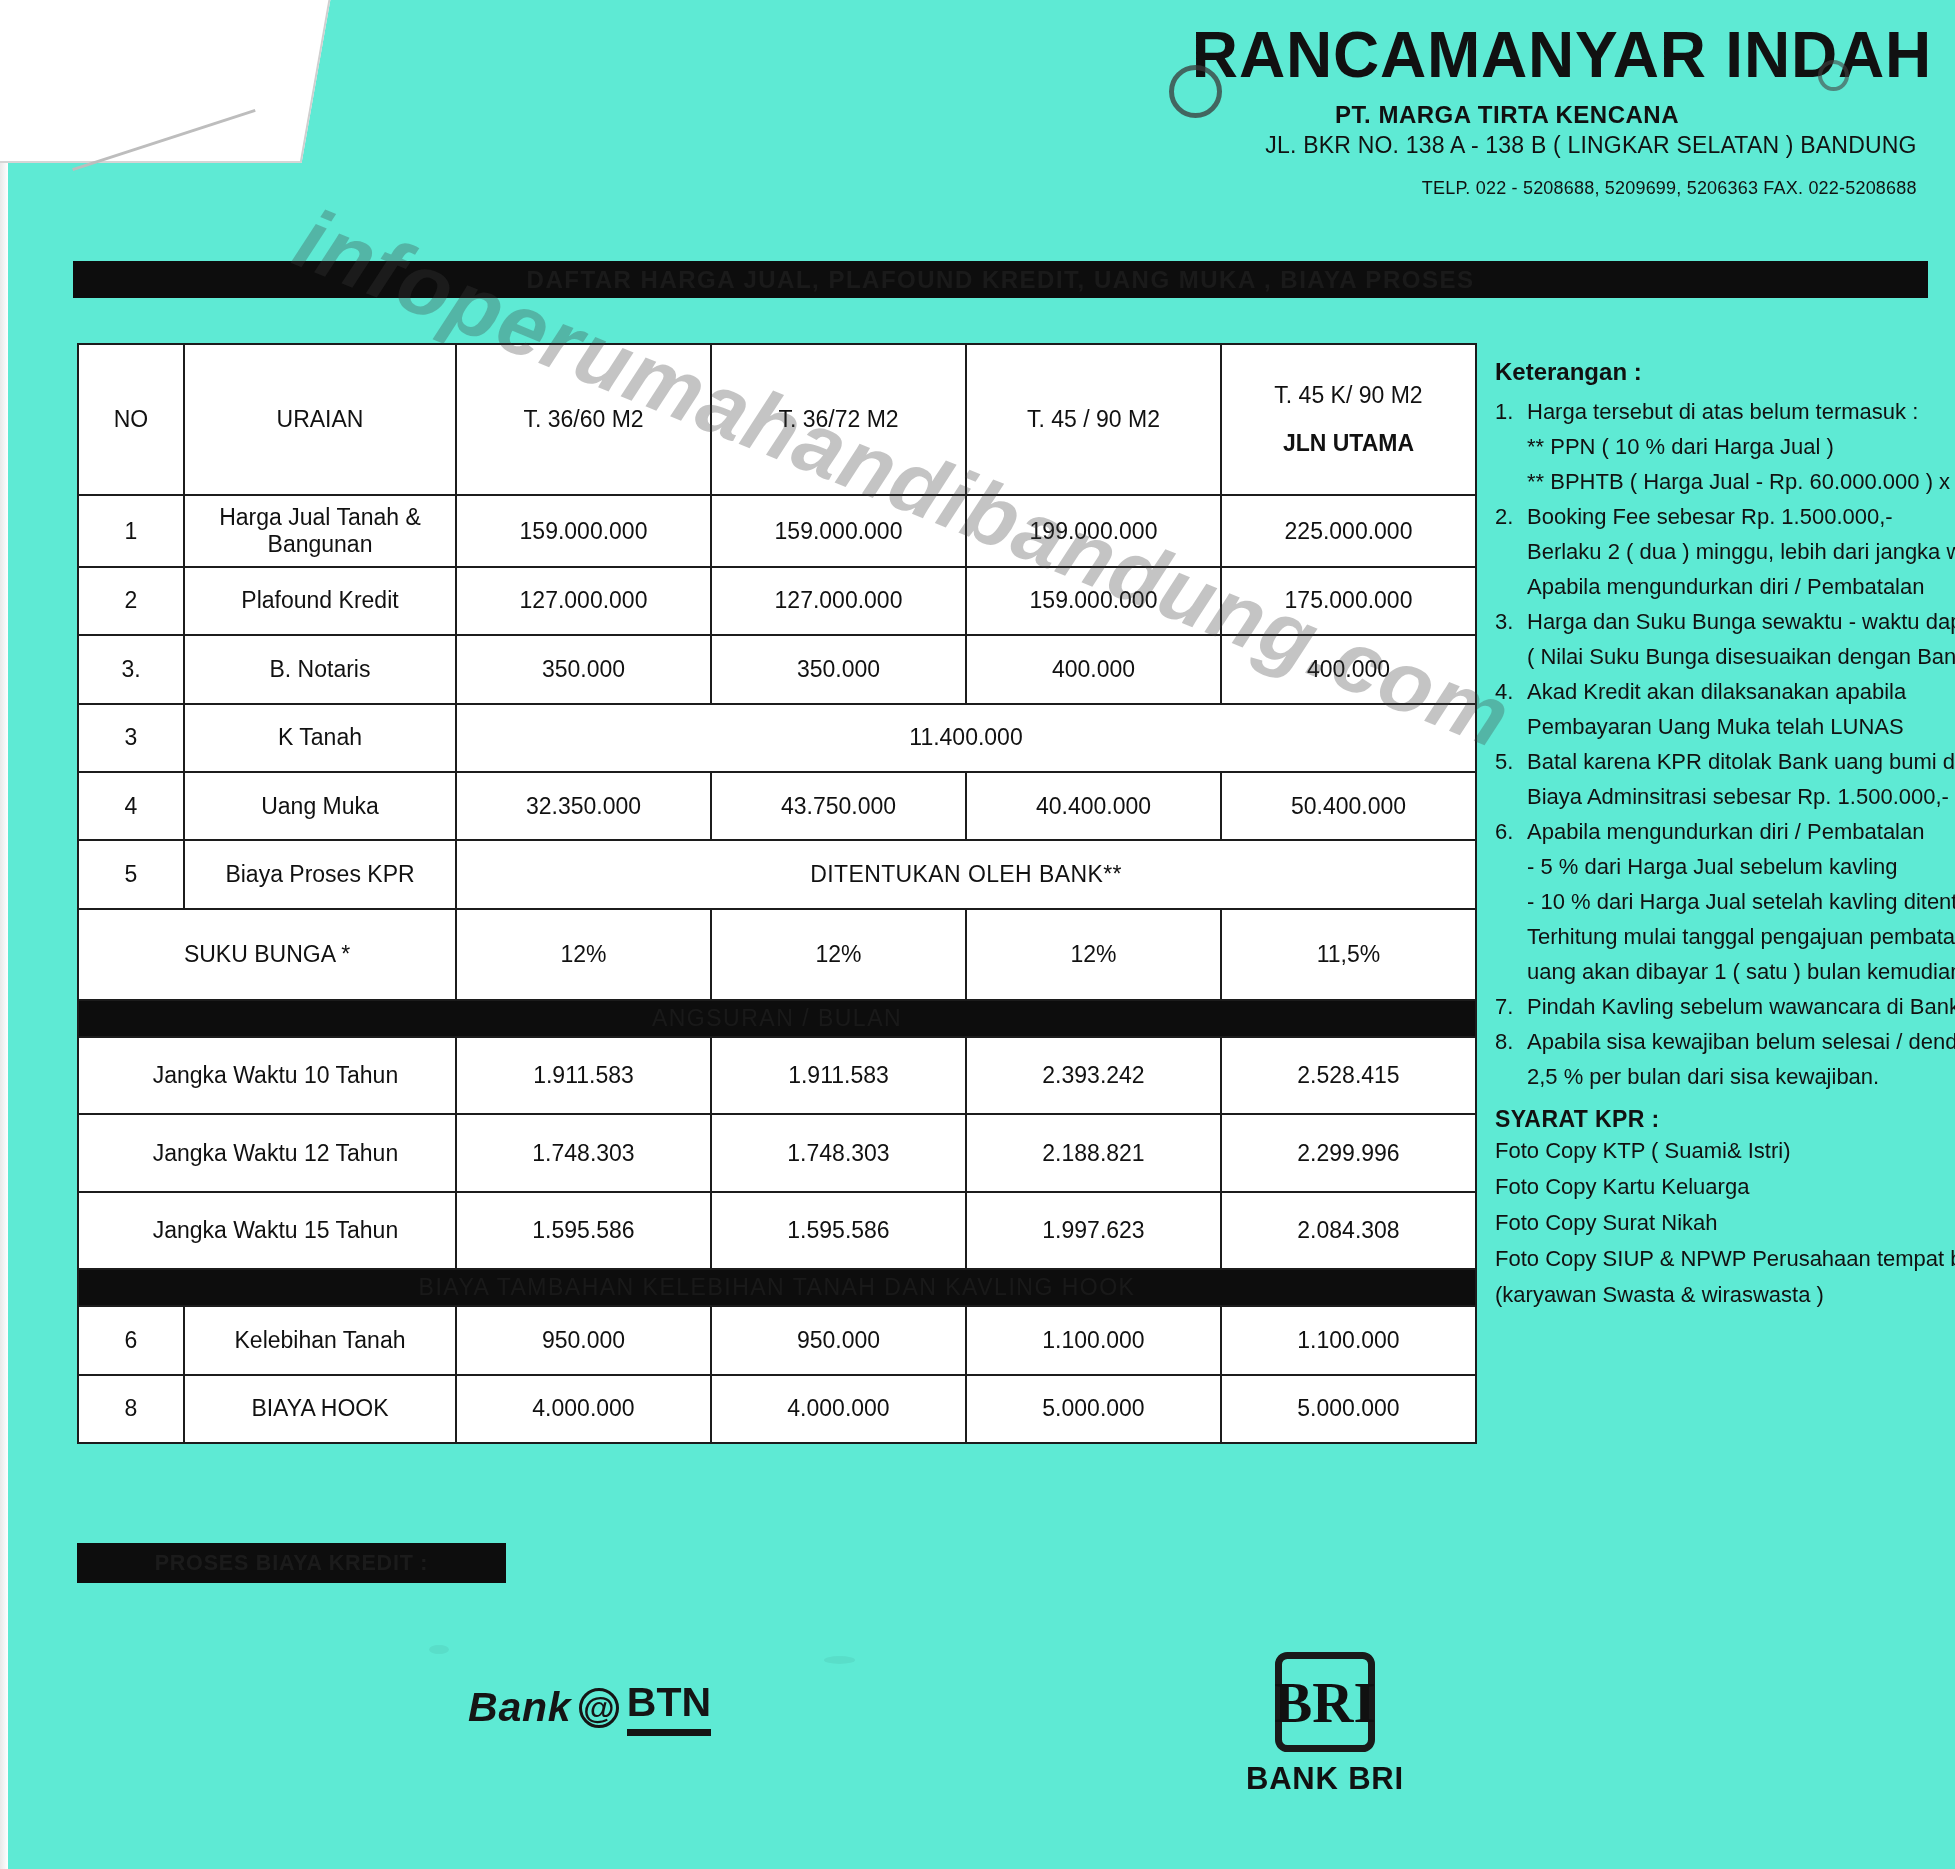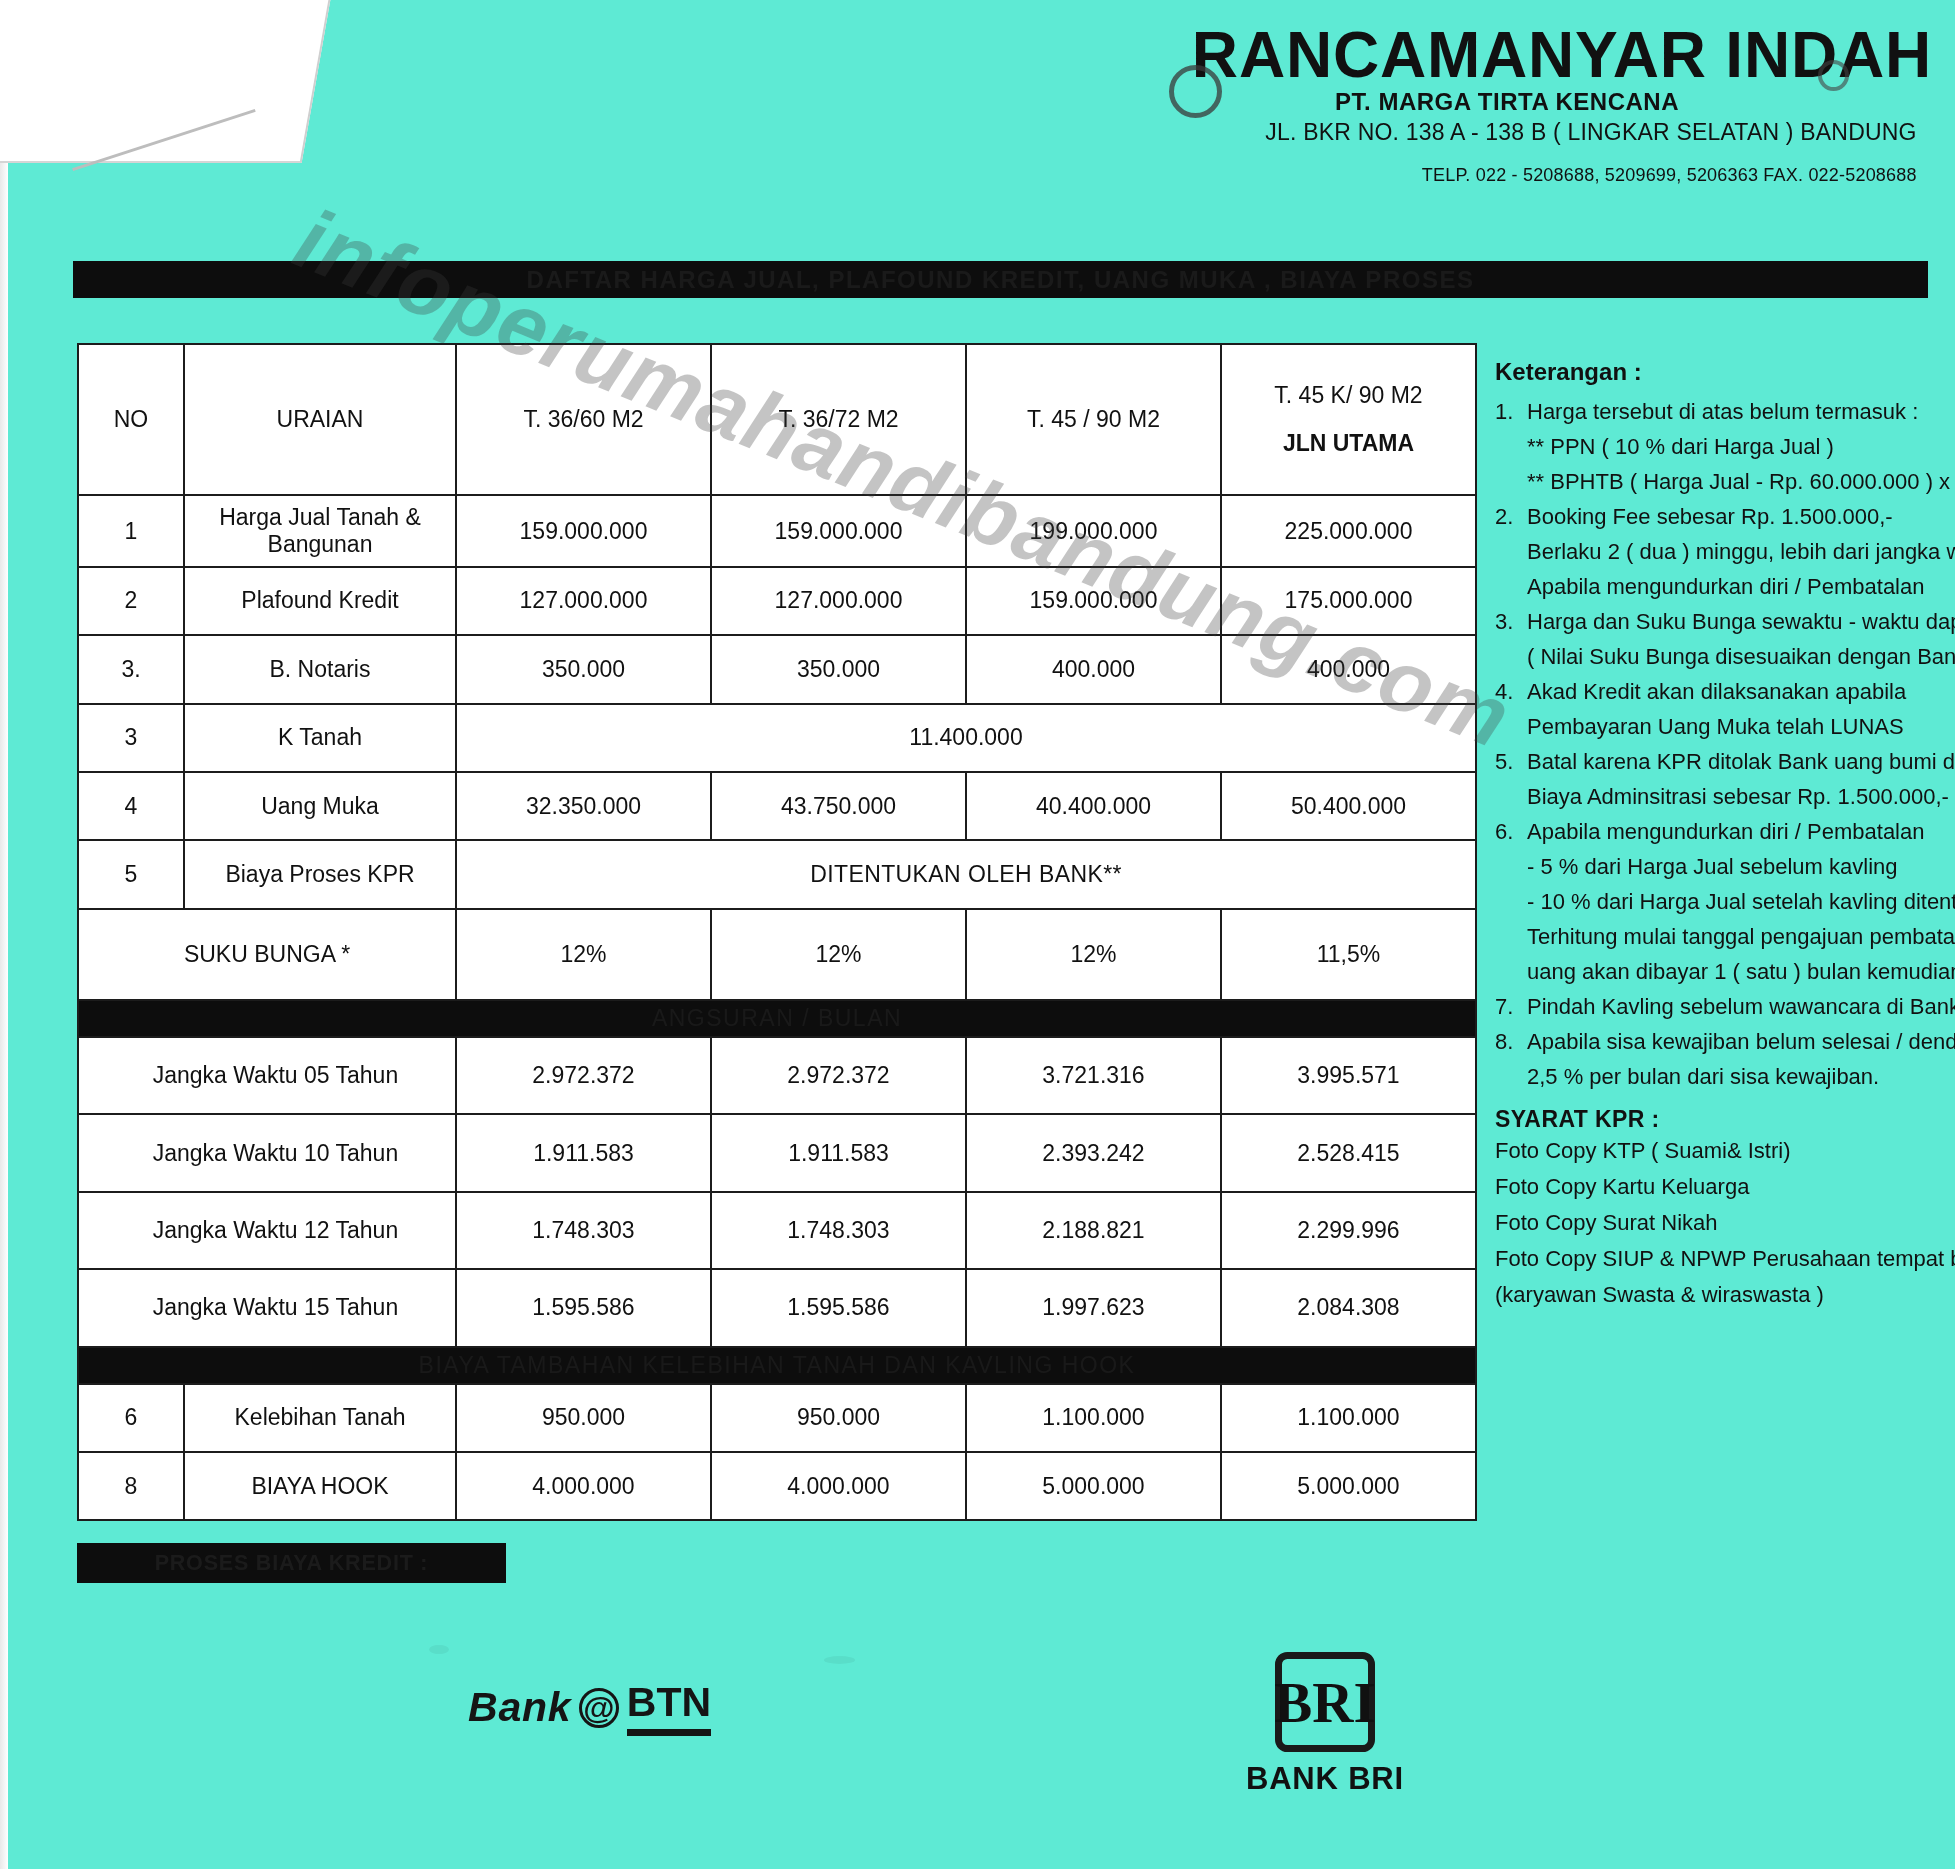--- a/index.html
+++ b/index.html
@@ -78,21 +78,21 @@
     width: 23px;
     height: 23px;
     border: 4.6px solid #444;
     border-radius: 50%;
     opacity: .6;
   }
   .company {
     font-size: 24px;
     font-weight: bold;
     letter-spacing: 0.5px;
-    margin-top: 1px;
+    margin-top: 14px;
     padding-right: 253px;
   }
   .addr {
     font-size: 23px;
     margin-top: 3px;
     padding-right: 15.3px;
     letter-spacing: 0.2px;
   }
   .tel {
     font-size: 18px;
@@ -435,27 +435,20 @@
           <td class="bold">11,5%</td>
         </tr>
 
         <tr>
           <td colspan="6" class="band">
             <span>ANGSURAN / BULAN</span>
           </td>
         </tr>
 
         <tr class="angs">
-          <td colspan="2" class="uraian">Jangka Waktu 05  Tahun</td>
-          <td>2.972.372</td>
-          <td>2.972.372</td>
-          <td>3.721.316</td>
-          <td>3.995.571</td>
-        </tr>
-        <tr class="angs">
           <td colspan="2" class="uraian">Jangka Waktu 10  Tahun</td>
           <td>1.911.583</td>
           <td>1.911.583</td>
           <td>2.393.242</td>
           <td>2.528.415</td>
         </tr>
         <tr class="angs">
           <td colspan="2" class="uraian">Jangka Waktu 12  Tahun</td>
           <td>1.748.303</td>
           <td>1.748.303</td>

